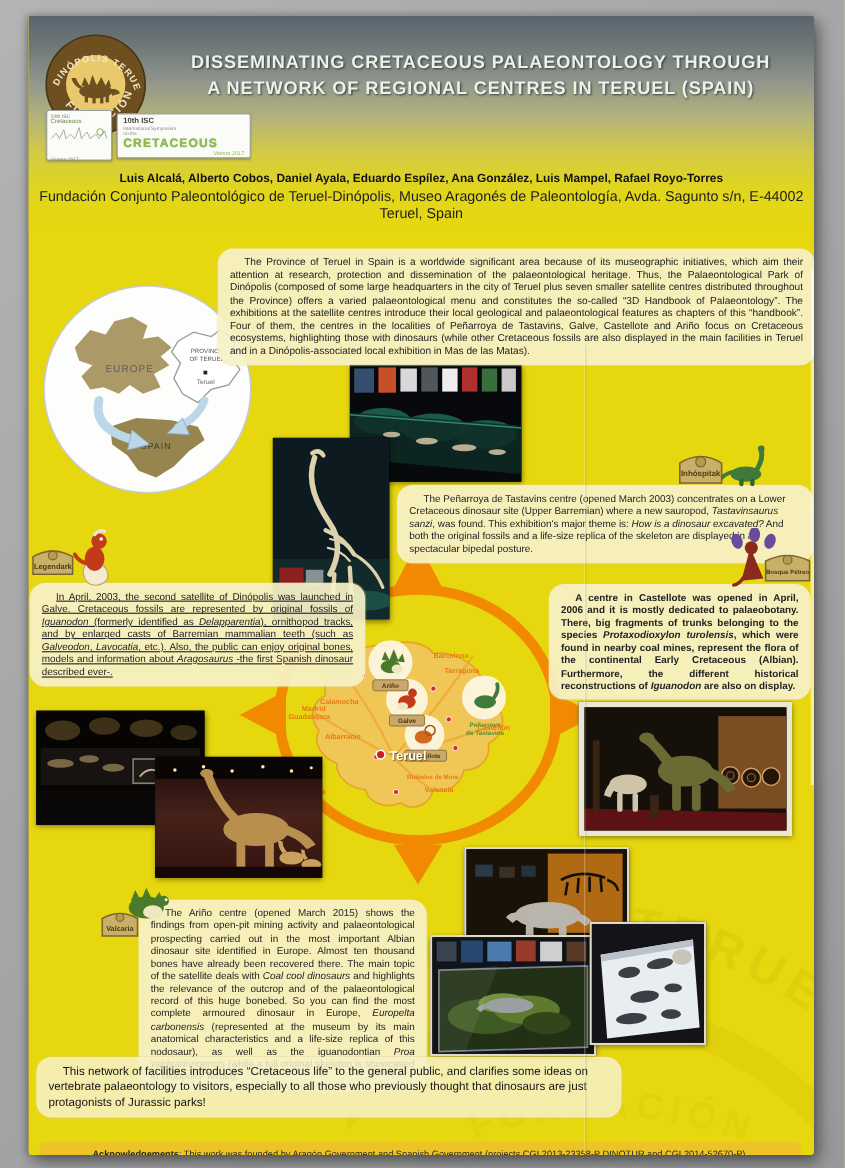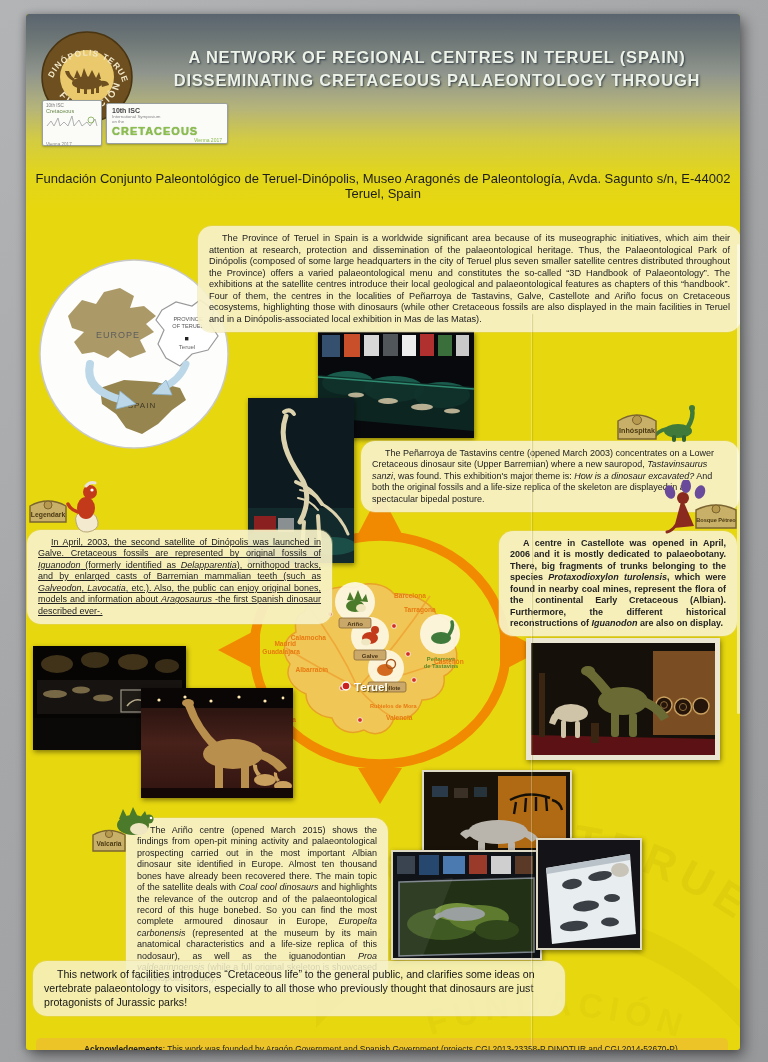--- a/index.html
+++ b/index.html
@@ -113,41 +113,42 @@
     </g>
     <text font-size="8.4" font-weight="bold" fill="#f2e8c8" letter-spacing="1">
       <textPath href="#larcT" startOffset="6%">DINÓPOLIS TERUEL</textPath>
     </text>
     <text font-size="9.5" font-weight="bold" fill="#f2e8c8" letter-spacing="2.5">
       <textPath href="#larcB" startOffset="14%">FUNDACIÓN</textPath>
     </text>
   </svg>
 
   <div id="title" class="abs">
+    <div>DISSEMINATING CRETACEOUS PALAEONTOLOGY THROUGH</div>
     <div>A NETWORK OF REGIONAL CENTRES IN TERUEL (SPAIN)</div>
-    <div>DISSEMINATING CRETACEOUS PALAEONTOLOGY THROUGH</div>
   </div>
 
   <div id="badge-left" class="abs badge">
     <div>10th ISC</div>
     <div class="bl2">Cretaceous</div>
     <svg width="52" height="13" viewBox="0 0 52 13">
       <polyline points="1,12 5,7 8,12 12,4 14,12 18,8 22,12 26,2 28,12 33,6 36,12 41,8 44,12 49,5 51,12" fill="none" stroke="#9aa0a0" stroke-width="0.8"></polyline>
       <circle cx="45" cy="6" r="3" fill="none" stroke="#7aa84a" stroke-width="0.8"></circle>
     </svg>
     <div class="bl3">Vienna 2017</div>
   </div>
   <div id="badge-right" class="abs badge">
     <div class="r1">10th ISC</div>
     <div class="r2">International Symposium</div>
     <div class="r2">on the</div>
     <div class="r4">CRETACEOUS</div>
     <div class="r5">Vienna 2017</div>
   </div>
 
+  <div id="authors" class="abs">Luis Alcalá, Alberto Cobos, Daniel Ayala, Eduardo Espílez, Ana González, Luis Mampel, Rafael Royo-Torres</div>
   <div id="affiliation" class="abs">Fundación Conjunto Paleontológico de Teruel-Dinópolis, Museo Aragonés de Paleontología, Avda. Sagunto s/n, E-44002 Teruel, Spain</div>
 
   <div id="intro-box" class="abs pbox just">
     <p>The Province of Teruel in Spain is a worldwide significant area because of its museographic initiatives, which aim their attention at research, protection and dissemination of the palaeontological heritage. Thus, the Palaeontological Park of Dinópolis (composed of some large headquarters in the city of Teruel plus seven smaller satellite centres distributed throughout the Province) offers a varied palaeontological menu and constitutes the so-called “3D Handbook of Palaeontology”. The exhibitions at the satellite centres introduce their local geological and palaeontological features as chapters of this “handbook”. Four of them, the centres in the localities of Peñarroya de Tastavins, Galve, Castellote and Ariño focus on Cretaceous ecosystems, highlighting those with dinosaurs (while other Cretaceous fossils are also displayed in the main facilities in Teruel and in a Dinópolis-associated local exhibition in Mas de las Matas).</p>
   </div>
 
   <svg id="inset" class="abs" style="left:12px;top:244px;" width="192" height="192" viewBox="0 0 192 192">
     <circle cx="96" cy="96" r="94" fill="#fdfdfc" stroke="#c9c9c9" stroke-width="1.5"></circle>
     <path d="M 30 58 L 44 42 L 58 46 L 66 34 L 82 30 L 96 38 L 92 50 L 106 48 L 118 58 L 108 66 L 116 74 L 102 82 L 108 94 L 92 100 L 80 92 L 70 100 L 56 94 L 44 96 L 36 84 L 46 74 L 34 70 Z" fill="#a28e58" opacity="0.9"></path>
     <text x="80" y="80" font-size="9" letter-spacing="1" fill="#5d5d5d" text-anchor="middle">EUROPE</text>

